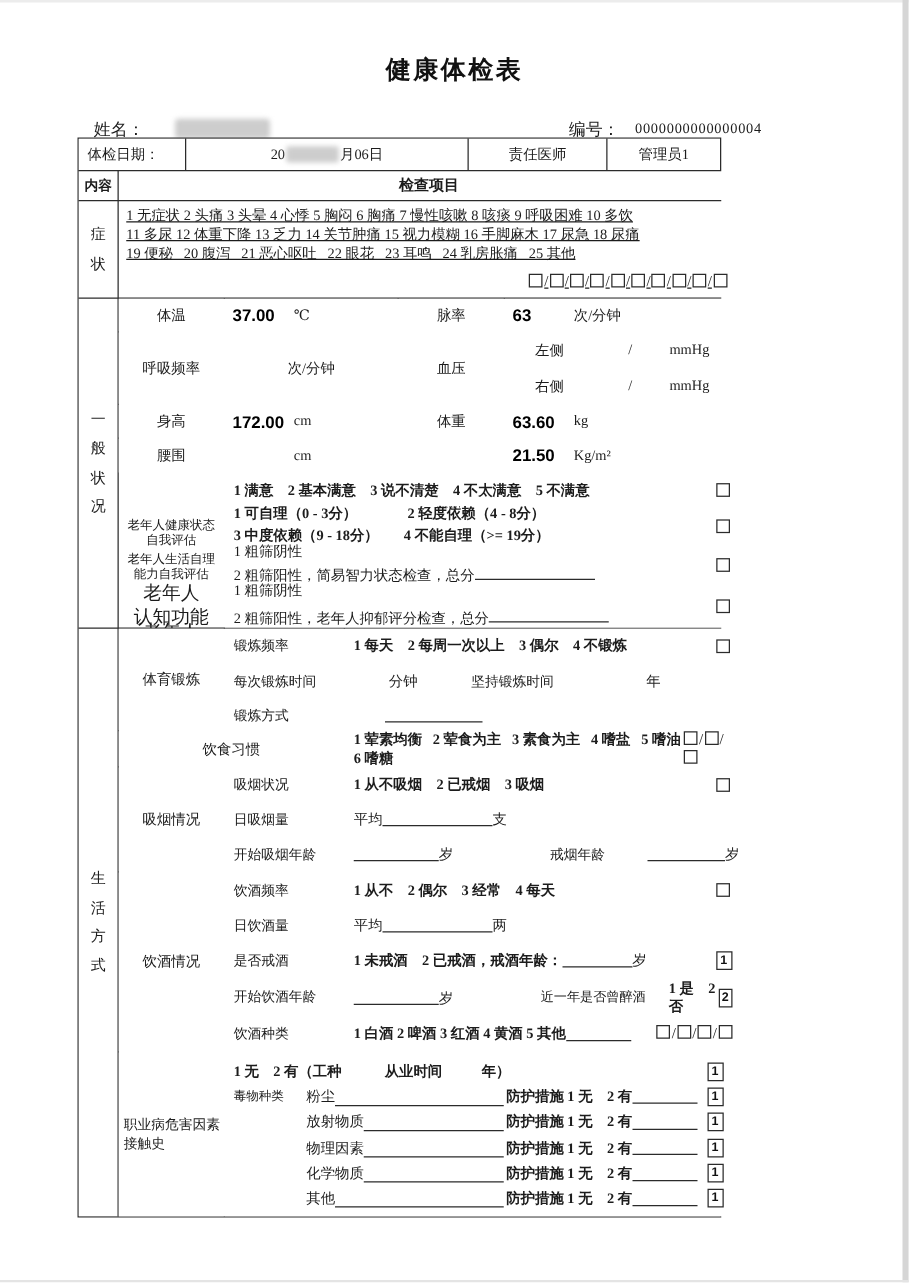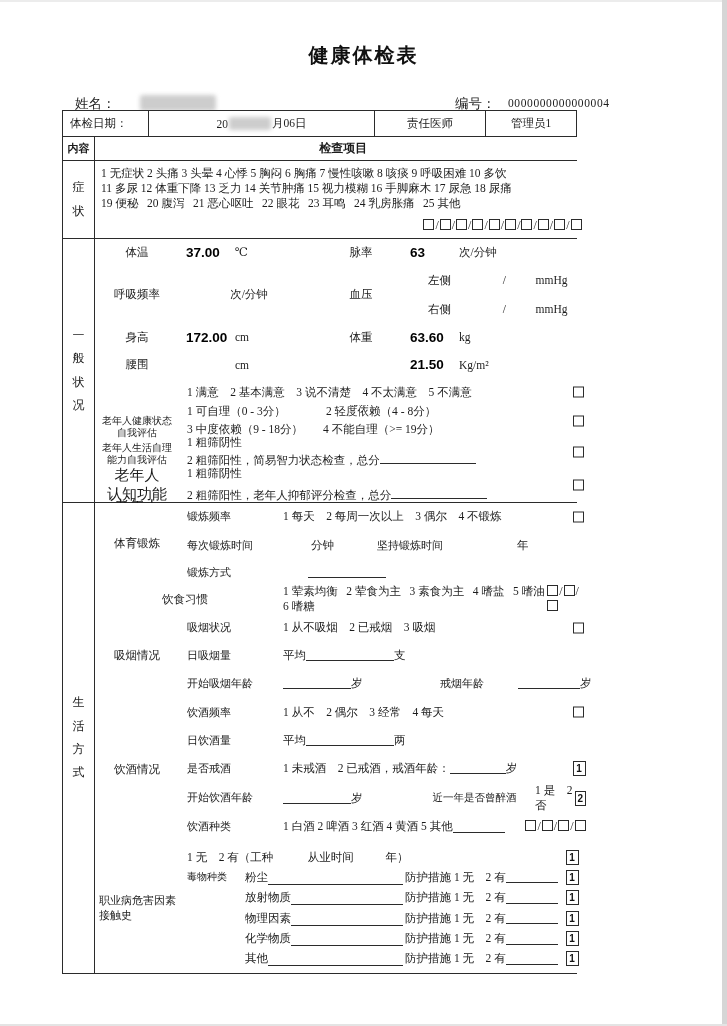--- a/index.html
+++ b/index.html
@@ -30,32 +30,32 @@
 
   .cell { display:flex; align-items:center; font-size:11.5px; }
   .c-center { justify-content:center; text-align:left; }
   .c-left { padding-left:7px; }
   .bold { font-weight:bold; }
 
   .vcell { display:flex; align-items:center; justify-content:center; }
   .vtext { width:14px; word-break:break-all; line-height:1.95; font-size:12px; text-align:center; }
 
   
-  .symptoms-box { padding:5px 6px 4px 6px; }
+  .symptoms-box { padding:5px 6px 4px 6px;text-decoration:underline; }
   .sym-line { font-size:11.5px; line-height:1.32; white-space:pre-wrap; }
   .sym-cbrow { text-align:right; margin-top:6px; padding-right:4px; font-size:12px; }
 
   
   .cb { display:inline-block; width:11px; height:11px; border:1.4px solid #2b2b2b; vertical-align:-1px; background:#fff; }
   .sep { padding:0 1px; }
   .abox { display:inline-flex; align-items:center; justify-content:center; width:13px; height:15px;
           border:1.4px solid #2b2b2b; font:bold 10px "Liberation Sans","DejaVu Sans",sans-serif; color:#111; }
   .ul { display:inline-block; border-bottom:1px solid #2b2b2b; height:12px; }
   .val { font:600 13.5px "Liberation Sans","DejaVu Sans",sans-serif; color:#000; }
-  .opt { white-space:pre-wrap; }
+  .opt { white-space:pre-wrap;font-weight:bold; }
   .rbox { margin-left:auto; margin-right:6px; }
 
   
   .gen-grid { grid-template-columns:84px 138px 84px 71px 1fr;
               grid-template-rows:26px 28px 28px 26px 27px 26px 30px 30px 34px; }
   .span2r { grid-row:span 2; }
   .span2c { grid-column:span 2; }
   .span4c { grid-column:span 4; }
   .lab2 { flex-direction:column; justify-content:center; line-height:1.25; font-size:10px; text-align:center;margin-top:48px; }
   .lab2m { font-size:15px; }

